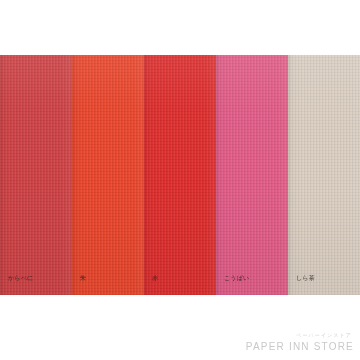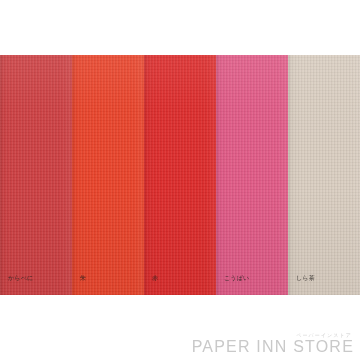--- a/index.html
+++ b/index.html
@@ -107,21 +107,21 @@
     user-select: none;
   }
   #watermark-kana {
     font-size: 5px;
     line-height: 6px;
     letter-spacing: 1.1px;
     color: #cfcfcf;
     margin-right: 2px;
   }
   #watermark-name {
-    font-size: 16px;
+    font-size: 10px;
     line-height: 18px;
     letter-spacing: 1.2px;
     color: #c9c9c9;
     font-weight: 400;
   }
 </style>
 </head>
 <body>
 
 <div id="product-photo" style="background-color: rgb(255, 255, 255);">

